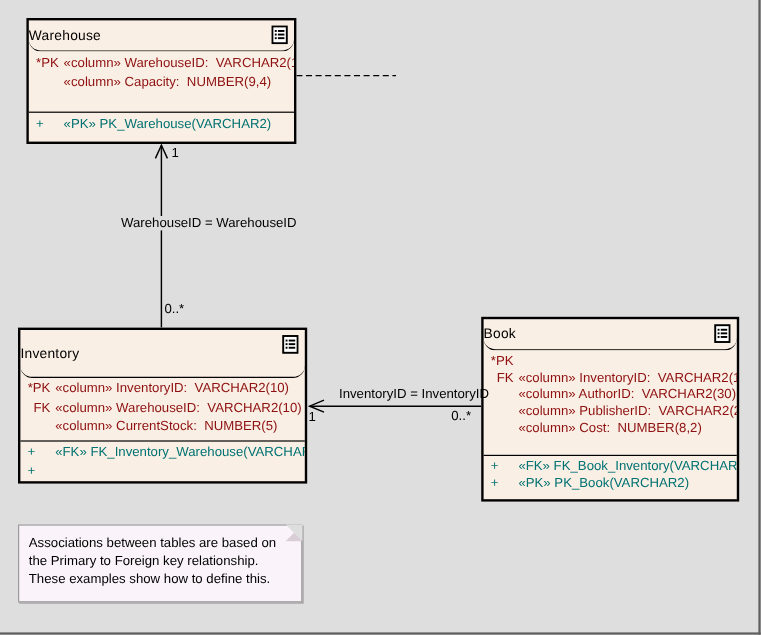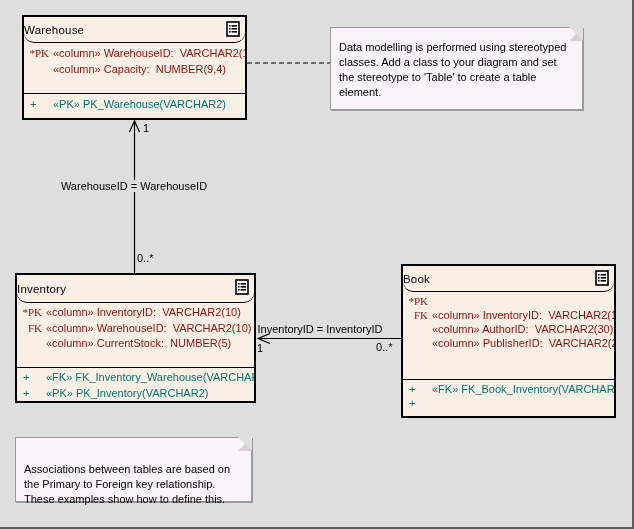--- a/index.html
+++ b/index.html
@@ -31,21 +31,21 @@
     flex: none;
     border-radius: 10px;
   }
   .t-title { font-size: 11.5px; color:#000; letter-spacing: .2px; }
   .t-icon { position:absolute; right:5px; top:4px; }
   .t-attrs { flex: 1 1 auto; padding: 2px 3px 0 3px; overflow: hidden; }
   .t-ops   { flex: none; border-top: 1px solid var(--table-border, #000); padding: 2px 3px 0 3px; overflow:hidden; }
   .row { display:flex; white-space: pre; font-size: 11px; line-height: 15.5px; }
   .t-warehouse .row { line-height: 16px; }
   .t-book .row { line-height: 14px; }
-  .pfx { width: 26px; flex:none; text-align: right; padding-right: 4px; font-family: Liberation Serif, serif; }
+  .pfx { width: 26px; flex:none; text-align: right; padding-right: 4px; }
   .vis { width: 26px; flex:none; text-align: left; padding-left: 3px; }
   .attr-row { color: var(--attribute-text, #8e1010); }
   .op-row   { color: var(--operation-text, #007272); }
 
   
   .note {
     position: absolute;
     background: var(--note-fill, #faf3f9);
     border: 1px solid var(--note-border, #9a9a9a);
     box-shadow: 1px 1px 0 #9a9a9a;
@@ -60,21 +60,21 @@
   .note .fold-cover {
     position:absolute; top:-1px; right:-1px; width:0; height:0;
     border-top: 14px solid var(--canvas-bg, #dedede);
     border-left: 14px solid transparent;
   }
 
   
   .clabel {
     position:absolute; font-size:11px; color:#000; white-space:nowrap;
   }
-  .knockout { background: var(--canvas-bg, #dedede); padding: 0 3px; }
+  .knockout { background: var(--canvas-bg, #dedede); padding: 0 3px; margin-left: 40px; }
   .centered { transform: translateX(-50%); }
 </style>
 </head>
 <body>
 
 <div class="canvas">
 
   <svg class="connectors">
 
     <g>
@@ -111,21 +111,21 @@
       <div class="row attr-row"><span class="pfx">*PK</span><span>«column» WarehouseID:  VARCHAR2(10)</span></div>
       <div class="row attr-row"><span class="pfx"></span></div>
       <div class="row attr-row"><span class="pfx"></span><span>«column» Capacity:  NUMBER(9,4)</span></div>
     </div>
     <div class="t-ops" style="height:25px">
       <div class="row op-row"><span class="vis">+</span><span>«PK» PK_Warehouse(VARCHAR2)</span></div>
     </div>
   </div>
 
   <div class="table t-inventory" style="left:15px; top:273px; width:241px; height:130px">
-    <div class="t-header" style="height:28px">
+    <div class="t-header" style="height:40px">
       <span class="t-title">Inventory</span>
       <svg class="t-icon" width="14" height="16" viewBox="0 0 14 16">
         <rect x="1" y="1" width="12" height="14" fill="#ffffff" stroke="#000" stroke-width="1.6"></rect>
         <g fill="#000">
           <rect x="3" y="4" width="1.6" height="1.6"></rect>
             <rect x="5.6" y="4" width="5.4" height="1.6"></rect>
           <rect x="3" y="7" width="1.6" height="1.6"></rect>
             <rect x="5.6" y="7" width="5.4" height="1.6"></rect>
           <rect x="3" y="10" width="1.6" height="1.6"></rect>
             <rect x="5.6" y="10" width="5.4" height="1.6"></rect>
@@ -133,21 +133,21 @@
       </svg>
     </div>
     <div class="t-attrs">
       <div class="row attr-row"><span class="pfx">*PK</span><span>«column» InventoryID:  VARCHAR2(10)</span></div>
       <div class="row attr-row"><span class="pfx">FK</span><span>«column» WarehouseID:  VARCHAR2(10)</span></div>
       <div class="row attr-row"><span class="pfx"></span><span>«column» CurrentStock:  NUMBER(5)</span></div>
       <div class="row attr-row"><span class="pfx"></span></div>
     </div>
     <div class="t-ops" style="height:34px">
       <div class="row op-row"><span class="vis">+</span><span>«FK» FK_Inventory_Warehouse(VARCHAR2)</span></div>
-      <div class="row op-row"><span class="vis">+</span><span>«PK» PK_Inventory(VARCHAR2)</span></div>
+      <div class="row op-row"><span class="vis">+</span></div>
     </div>
   </div>
 
   <div class="table t-book" style="left:401px; top:264px; width:215px; height:154px">
     <div class="t-header" style="height:26px">
       <span class="t-title">Book</span>
       <svg class="t-icon" width="14" height="16" viewBox="0 0 14 16">
         <rect x="1" y="1" width="12" height="14" fill="#ffffff" stroke="#000" stroke-width="1.6"></rect>
         <g fill="#000">
           <rect x="3" y="4" width="1.6" height="1.6"></rect>
@@ -157,46 +157,41 @@
           <rect x="3" y="10" width="1.6" height="1.6"></rect>
             <rect x="5.6" y="10" width="5.4" height="1.6"></rect>
         </g>
       </svg>
     </div>
     <div class="t-attrs">
       <div class="row attr-row"><span class="pfx">*PK</span></div>
       <div class="row attr-row"><span class="pfx">FK</span><span>«column» InventoryID:  VARCHAR2(10)</span></div>
       <div class="row attr-row"><span class="pfx"></span><span>«column» AuthorID:  VARCHAR2(30)</span></div>
       <div class="row attr-row"><span class="pfx"></span><span>«column» PublisherID:  VARCHAR2(20)</span></div>
-      <div class="row attr-row"><span class="pfx"></span></div>
+      <div class="row attr-row"><span class="pfx"></span><span>«column» Cost:  NUMBER(8,2)</span></div>
       <div class="row attr-row"><span class="pfx"></span></div>
     </div>
     <div class="t-ops" style="height:37px">
       <div class="row op-row"><span class="vis">+</span><span>«FK» FK_Book_Inventory(VARCHAR2)</span></div>
-      <div class="row op-row"><span class="vis">+</span></div>
+      <div class="row op-row"><span class="vis">+</span><span>«PK» PK_Book(VARCHAR2)</span></div>
     </div>
   </div>
 
-  <div class="note" style="left:330px; top:27px; width:253px; height:83px">
-    <span>Data modelling is performed using stereotyped classes. Add a class to your diagram and set the stereotype to 'Table' to create a table element.</span>
-    <span class="fold-flap"></span>
-    <span class="fold-cover"></span>
-  </div>
 
-  <div class="note" style="left:15px; top:437px; width:237px; height:65px; padding-top:24px">
+  <div class="note" style="left:15px; top:437px; width:237px; height:65px; padding-top:8px">
     <span>Associations between tables are based on the Primary to Foreign key relationship. These examples show how to define this.</span>
     <span class="fold-flap"></span>
     <span class="fold-cover"></span>
   </div>
 
   <div class="clabel" style="left:143px; top:122px">1</div>
 
   <div class="clabel knockout centered" style="left:134px; top:180px">WarehouseID = WarehouseID</div>
 
   <div class="clabel" style="left:137px; top:252px">0..*</div>
 
-  <div class="clabel centered" style="left:320px; top:323px">InventoryID = InventoryID</div>
+  <div class="clabel centered" style="left:345px; top:323px">InventoryID = InventoryID</div>
 
   <div class="clabel" style="left:257px; top:342px">1</div>
 
   <div class="clabel" style="left:376px; top:341px">0..*</div>
 
 </div>
 
 </body></html>

